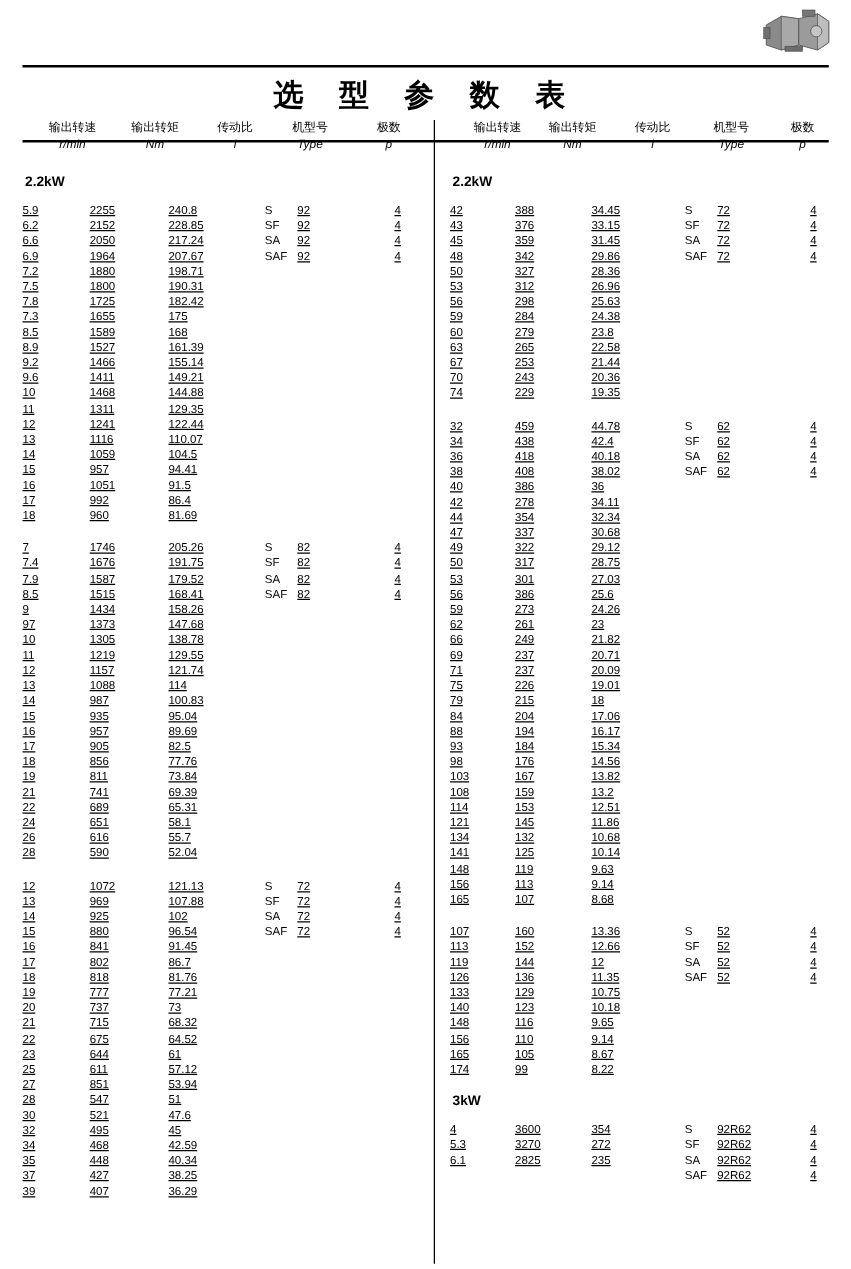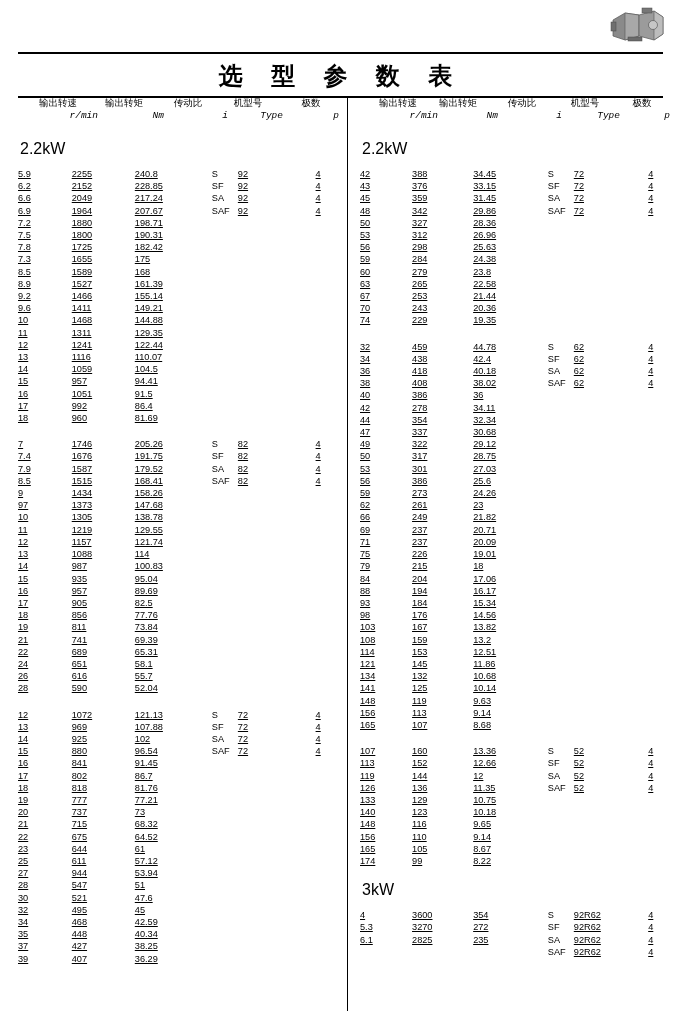--- a/index.html
+++ b/index.html
@@ -8,38 +8,38 @@
 
   
   .gear-box{position:absolute;right:14px;top:6px;width:58px;height:40px;}
   .gear-box svg{display:block;}
 
   
   .title-wrap{position:absolute;left:0;top:52px;width:681px;}
   .rule{height:0;border-top:2px solid #000;margin:0 18px;}
   .title{
     text-align:center;font-size:24px;font-weight:bold;letter-spacing:10px;
-    padding:6px 0 4px 0;font-family:"DejaVu Sans",sans-serif;
+    padding:6px 0 20px 0;font-family:"DejaVu Sans",sans-serif;
   }
 
   
   .headers{position:absolute;top:96px;left:0;width:681px;font-size:9px;}
   .hdr-col{position:absolute;text-align:center;line-height:13px;}
   .hdr-col .l1{font-family:"DejaVu Sans",sans-serif;font-size:9.5px;}
-  .hdr-col .l2{font-family:Liberation Mono, monospace;font-size:9.5px;font-style:italic;text-align:right;}
+  .hdr-col .l2{font-family:Liberation Sans, sans-serif;font-size:9.5px;font-style:italic;}
 
   
   .vdiv{position:absolute;left:347px;top:96px;width:0;height:915px;border-left:1px solid #000;}
 
   
   .col{position:absolute;top:140px;font-size:9.2px;font-family:"Liberation Sans",sans-serif;}
   .col-left{left:18px;width:320px;}
   .col-right{left:360px;width:310px;}
 
-  .kw{font-size:16px;font-weight:normal;margin:0 0 10px 2px;font-family:"Liberation Sans",sans-serif;}
+  .kw{font-size:11px;font-weight:bold;margin:0 0 10px 2px;font-family:"Liberation Sans",sans-serif;}
   .kw.second{margin-top:14px;}
 
   table.block{border-collapse:collapse;width:100%;margin-bottom:14px;text-decoration:underline;}
   table.block td{padding:0;line-height:12.2px;height:12.2px;font-size:9.2px;white-space:nowrap;}
   td.c-rpm{width:46px;text-align:left;padding-left:14px;}
   td.c-nm{width:54px;text-align:left;padding-left:12px;}
   td.c-i{width:66px;text-align:left;padding-left:12px;}
   td.c-type{width:74px;text-align:left;padding-left:10px;}
   td.c-type .pfx{display:inline-block;width:26px;}
   td.c-p{width:34px;text-align:center;}
@@ -129,21 +129,21 @@
             </tr>
             <tr>
               <td class="c-rpm">6.2</td>
               <td class="c-nm">2152</td>
               <td class="c-i">228.85</td>
               <td class="c-type"><span class="pfx">SF</span><span>92</span></td>
               <td class="c-p">4</td>
             </tr>
             <tr>
               <td class="c-rpm">6.6</td>
-              <td class="c-nm">2049</td>
+              <td class="c-nm">2050</td>
               <td class="c-i">217.24</td>
               <td class="c-type"><span class="pfx">SA</span><span>92</span></td>
               <td class="c-p">4</td>
             </tr>
             <tr>
               <td class="c-rpm">6.9</td>
               <td class="c-nm">1964</td>
               <td class="c-i">207.67</td>
               <td class="c-type"><span class="pfx">SAF</span><span>92</span></td>
               <td class="c-p">4</td>
@@ -508,21 +508,21 @@
             </tr>
             <tr>
               <td class="c-rpm">25</td>
               <td class="c-nm">611</td>
               <td class="c-i">57.12</td>
               <td class="c-type"><span class="pfx"></span><span></span></td>
               <td class="c-p"></td>
             </tr>
             <tr>
               <td class="c-rpm">27</td>
-              <td class="c-nm">944</td>
+              <td class="c-nm">851</td>
               <td class="c-i">53.94</td>
               <td class="c-type"><span class="pfx"></span><span></span></td>
               <td class="c-p"></td>
             </tr>
             <tr>
               <td class="c-rpm">28</td>
               <td class="c-nm">547</td>
               <td class="c-i">51</td>
               <td class="c-type"><span class="pfx"></span><span></span></td>
               <td class="c-p"></td>

